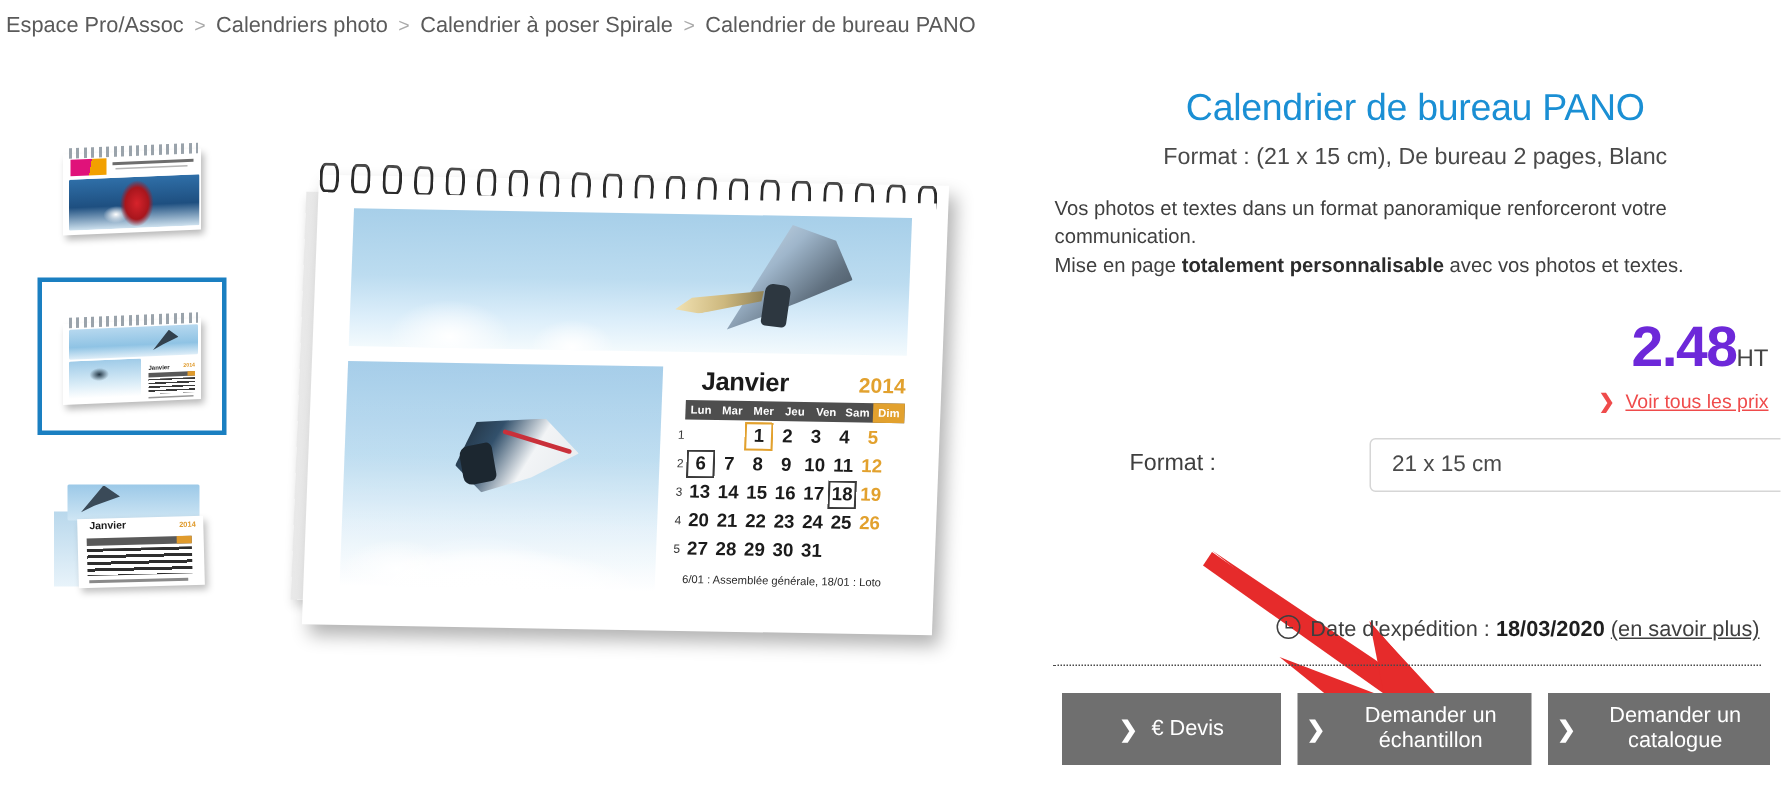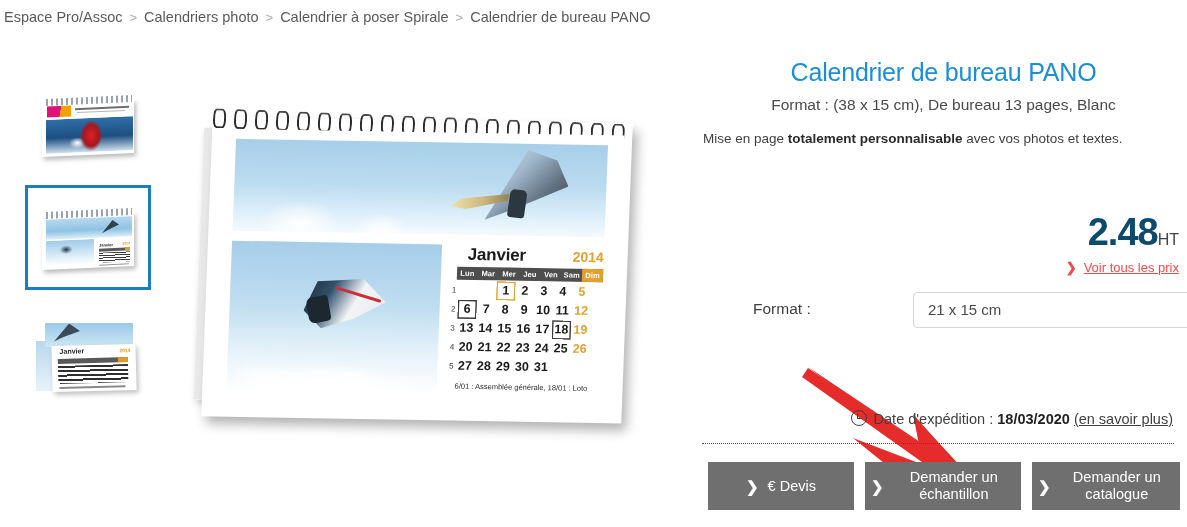--- a/index.html
+++ b/index.html
@@ -216,21 +216,21 @@
   }
   .prod-sub{
     position:absolute;left:0;top:96px;width:487px;text-align:center;
     font-size:15.5px;color:#4a4a4a;
   }
   .desc{position:absolute;left:3px;top:129px;width:470px;font-size:13.5px;color:#3f3f3f;line-height:19px;}
   .desc b{color:#2b2b2b;}
   .desc .l{display:block;}
 
   .price-wrap{position:absolute;right:8px;top:212px;text-align:right;}
-  .price{font-size:38px;font-weight:bold;color:#0c4a6e;letter-spacing:-1px;line-height:40px;}
+  .price{font-size:38px;font-weight:bold;color:#6d28d9;letter-spacing:-1px;line-height:40px;}
   .allprices{
     position:absolute;right:8px;top:260px;font-size:13px;color:#ef4b4b;
     white-space:nowrap;
     margin-left:48px;
   }
   .allprices .chev{color:#ef4b4b;font-weight:bold;margin-right:7px;font-size:13px;}
   .allprices a{color:#ef4b4b;text-decoration:underline;}
 
   .format-row{position:absolute;left:53px;top:292px;width:420px;height:36px;}
   .format-label{
@@ -443,23 +443,24 @@
       <path d="M13 10 L150 118 L133 100 L168 112 L120 60 L150 118 L131 128 L160 126 L176 123 L122 83 Z" fill="#e62b2b"></path>
       <path d="M13 11 L172 122 L165 132 L7 20 Z" fill="#e62b2b"></path>
       <path d="M118 57 L176 124 L128 108 Z" fill="#e62b2b"></path>
       <path d="M58 81 L176 126 L120 131 Z" fill="#e62b2b"></path>
     </svg>
   </div>
 
   <div class="right">
 
     <div class="prod-title">Calendrier de bureau PANO</div>
-    <div class="prod-sub">Format : (38 x 15 cm), De bureau 13 pages, Blanc</div>
+    <div class="prod-sub">Format : (21 x 15 cm), De bureau 2 pages, Blanc</div>
 
     <div class="desc">
+      <span class="l">Vos photos et textes dans un format panoramique renforceront votre communication.</span>
       <span class="l"><span>Mise en page </span><b>totalement personnalisable</b><span> avec vos photos et textes.</span></span>
     </div>
 
     <div class="price-wrap">
       <span class="price">2.48</span><span class="ht">HT</span>
     </div>
 
     <div class="allprices">
       <span class="chev">❯</span><a href="#">Voir tous les prix</a>
     </div>

